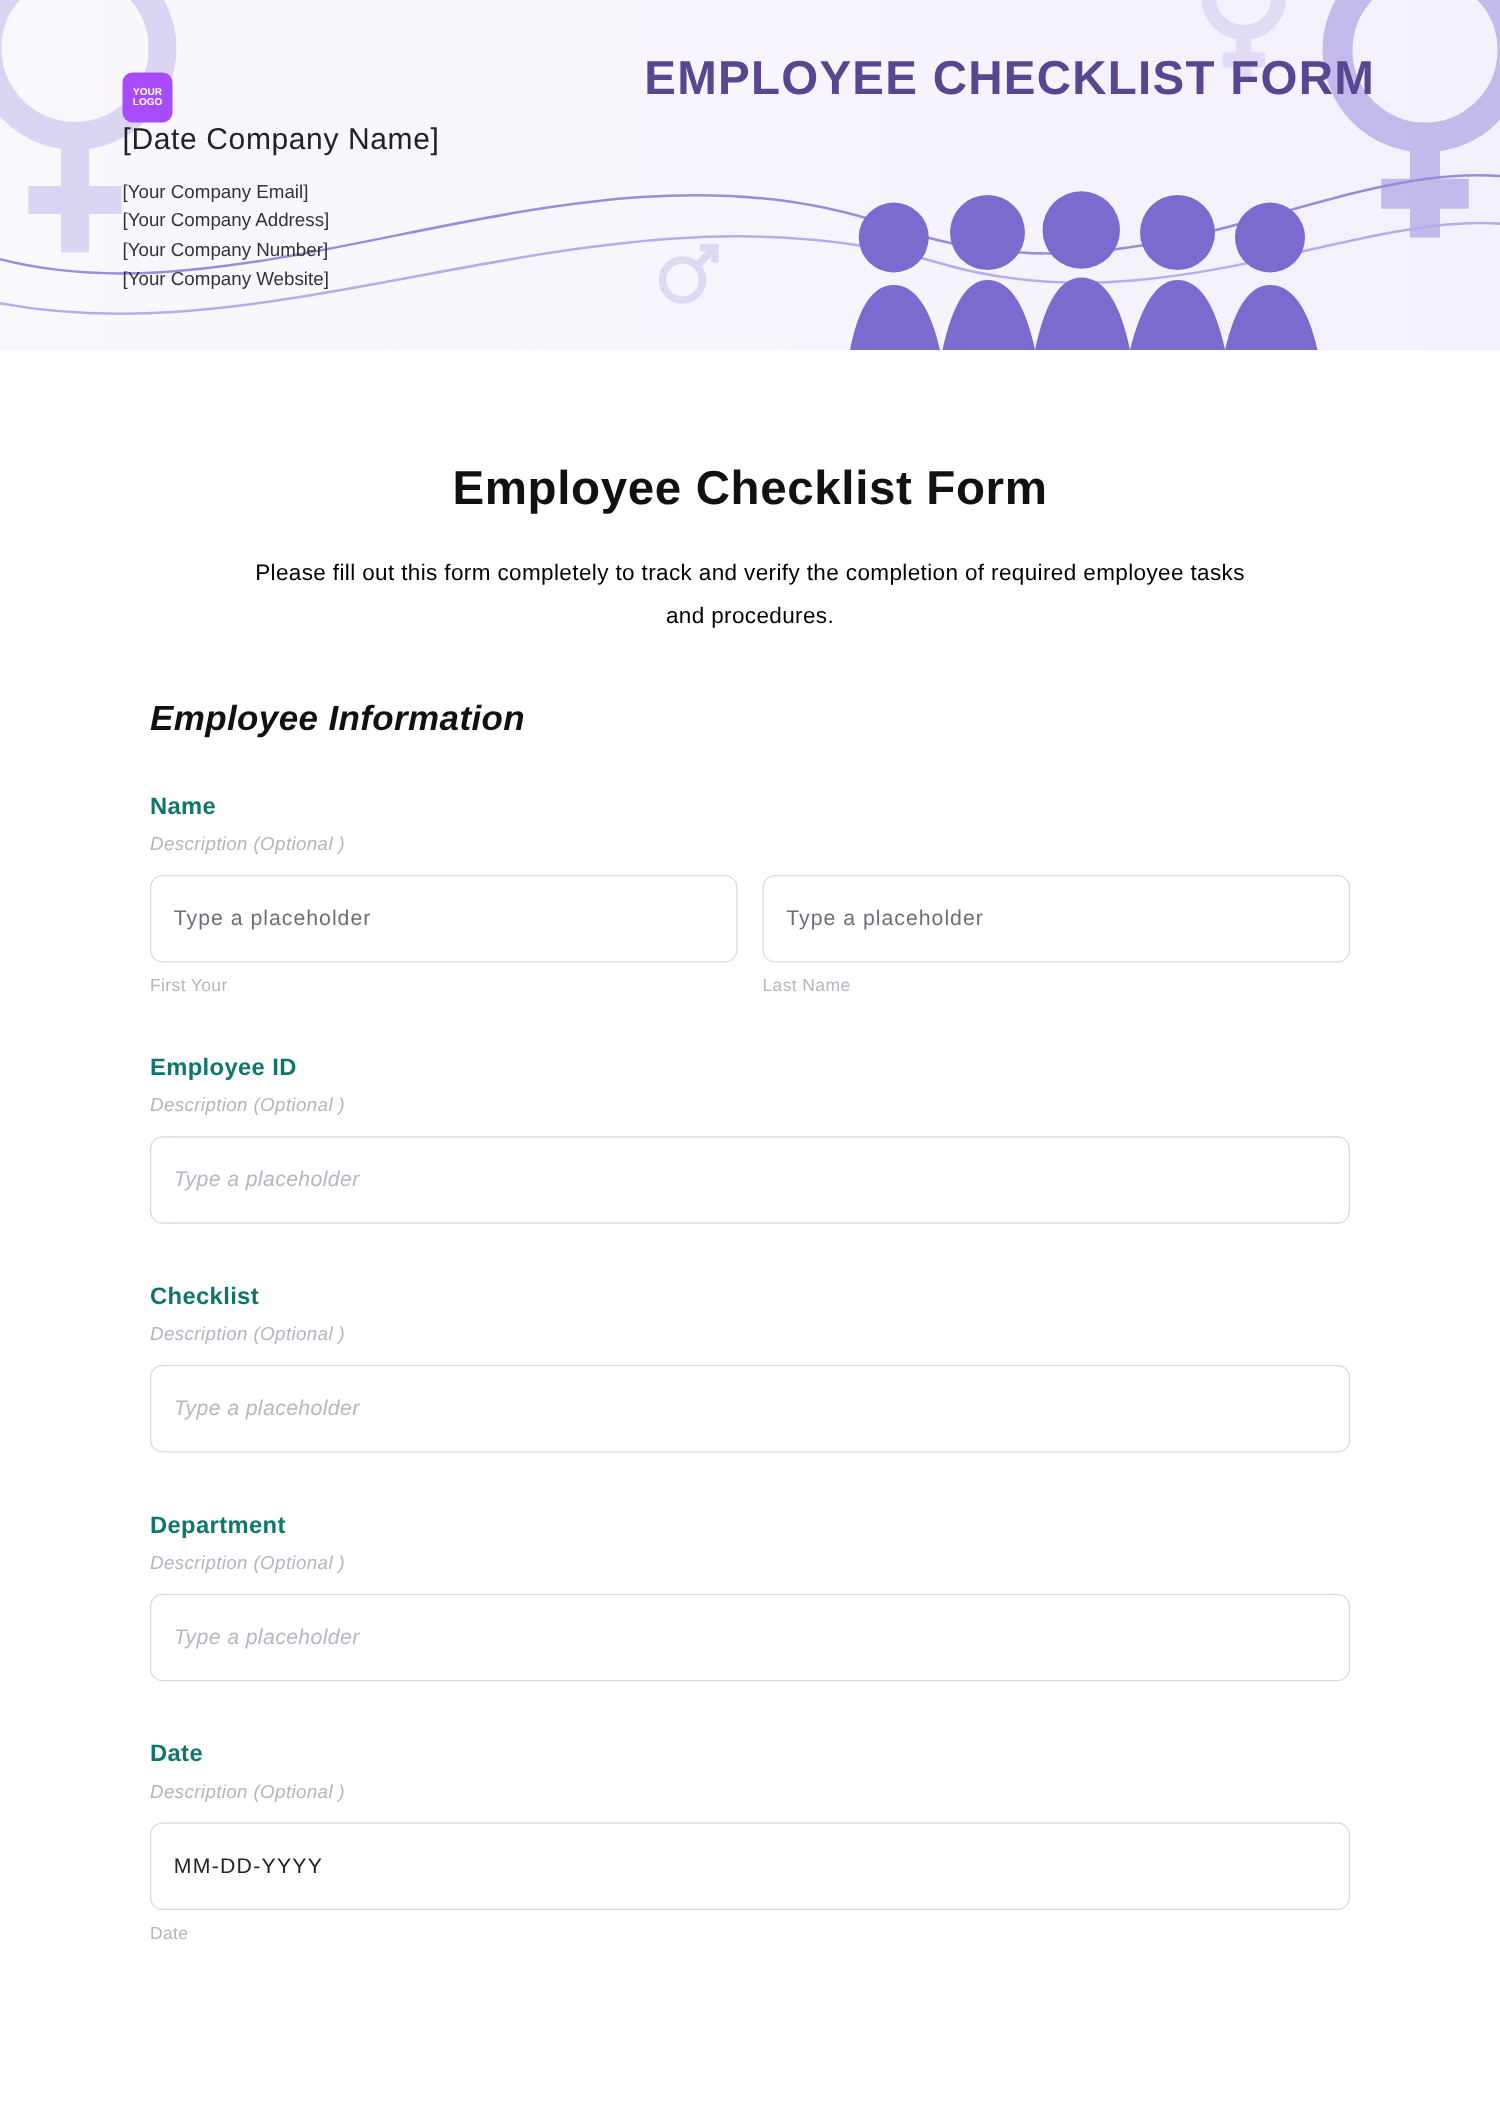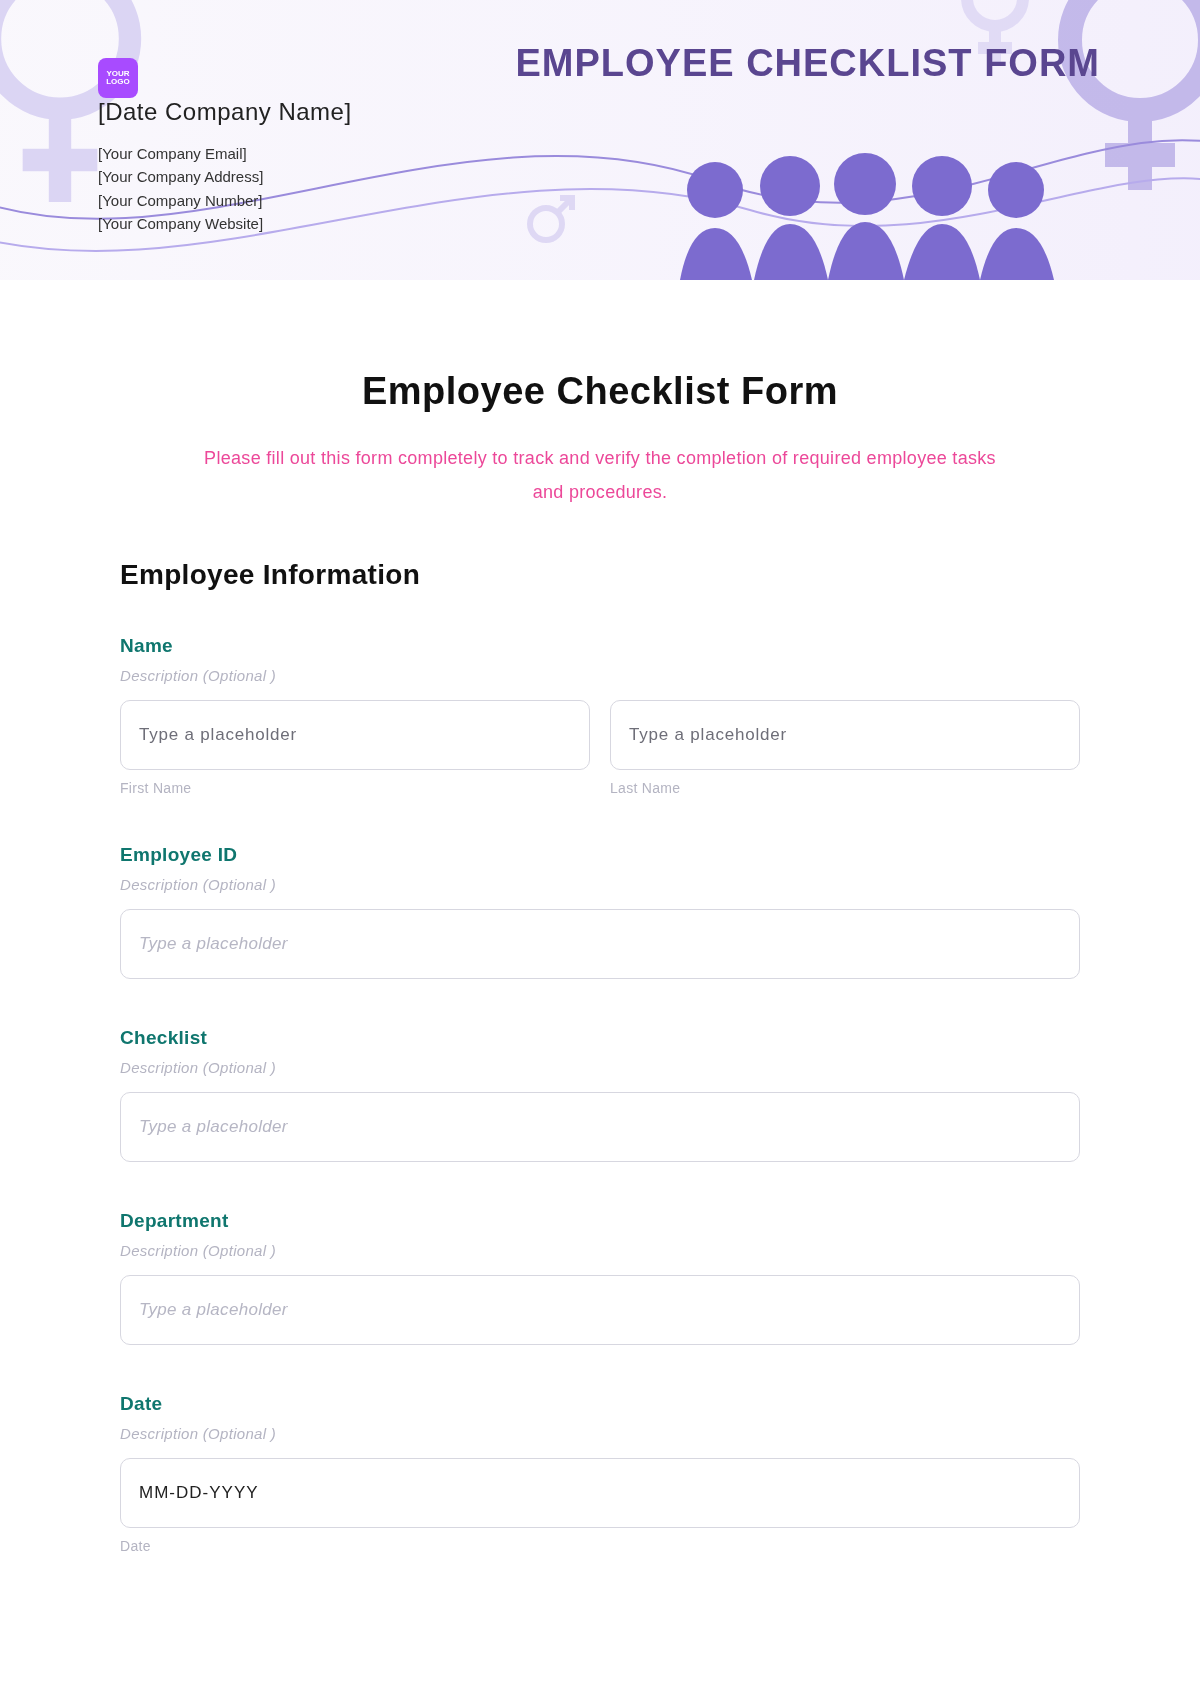--- a/index.html
+++ b/index.html
@@ -117,33 +117,34 @@
     .form-title {
       font-size: 38px;
       font-weight: 700;
       text-align: center;
       color: #111;
       letter-spacing: 0.5px;
       margin-bottom: 28px;
     }
     .form-intro {
       font-size: 18px;
-      color: #ec4899;
+      color: #000000;
       text-align: center;
       line-height: 1.9;
       letter-spacing: 0.3px;
       margin: 0 auto 50px auto;
       max-width: 820px;
     }
     .section-heading {
       font-size: 28px;
       font-weight: 800;
       color: #111;
       margin-bottom: 44px;
       letter-spacing: 0.3px;
+      font-style: italic;
     }
 
     .field {
       margin-bottom: 48px;
     }
     .field-label {
       font-size: 19px;
       font-weight: 700;
       color: #0f766e;
       letter-spacing: 0.3px;
@@ -256,21 +257,21 @@
   <p class="form-intro">Please fill out this form completely to track and verify the completion of required employee tasks and procedures.</p>
 
   <h2 class="section-heading">Employee Information</h2>
 
   <div class="field">
     <div class="field-label">Name</div>
     <div class="field-desc">Description (Optional )</div>
     <div class="two-col">
       <div class="col">
         <input class="input plain" type="text" placeholder="Type a placeholder" style="">
-        <div class="sub-label">First Name</div>
+        <div class="sub-label">First Your</div>
       </div>
       <div class="col">
         <input class="input plain" type="text" placeholder="Type a placeholder" style="">
         <div class="sub-label">Last Name</div>
       </div>
     </div>
   </div>
 
   <div class="field">
     <div class="field-label">Employee ID</div>

